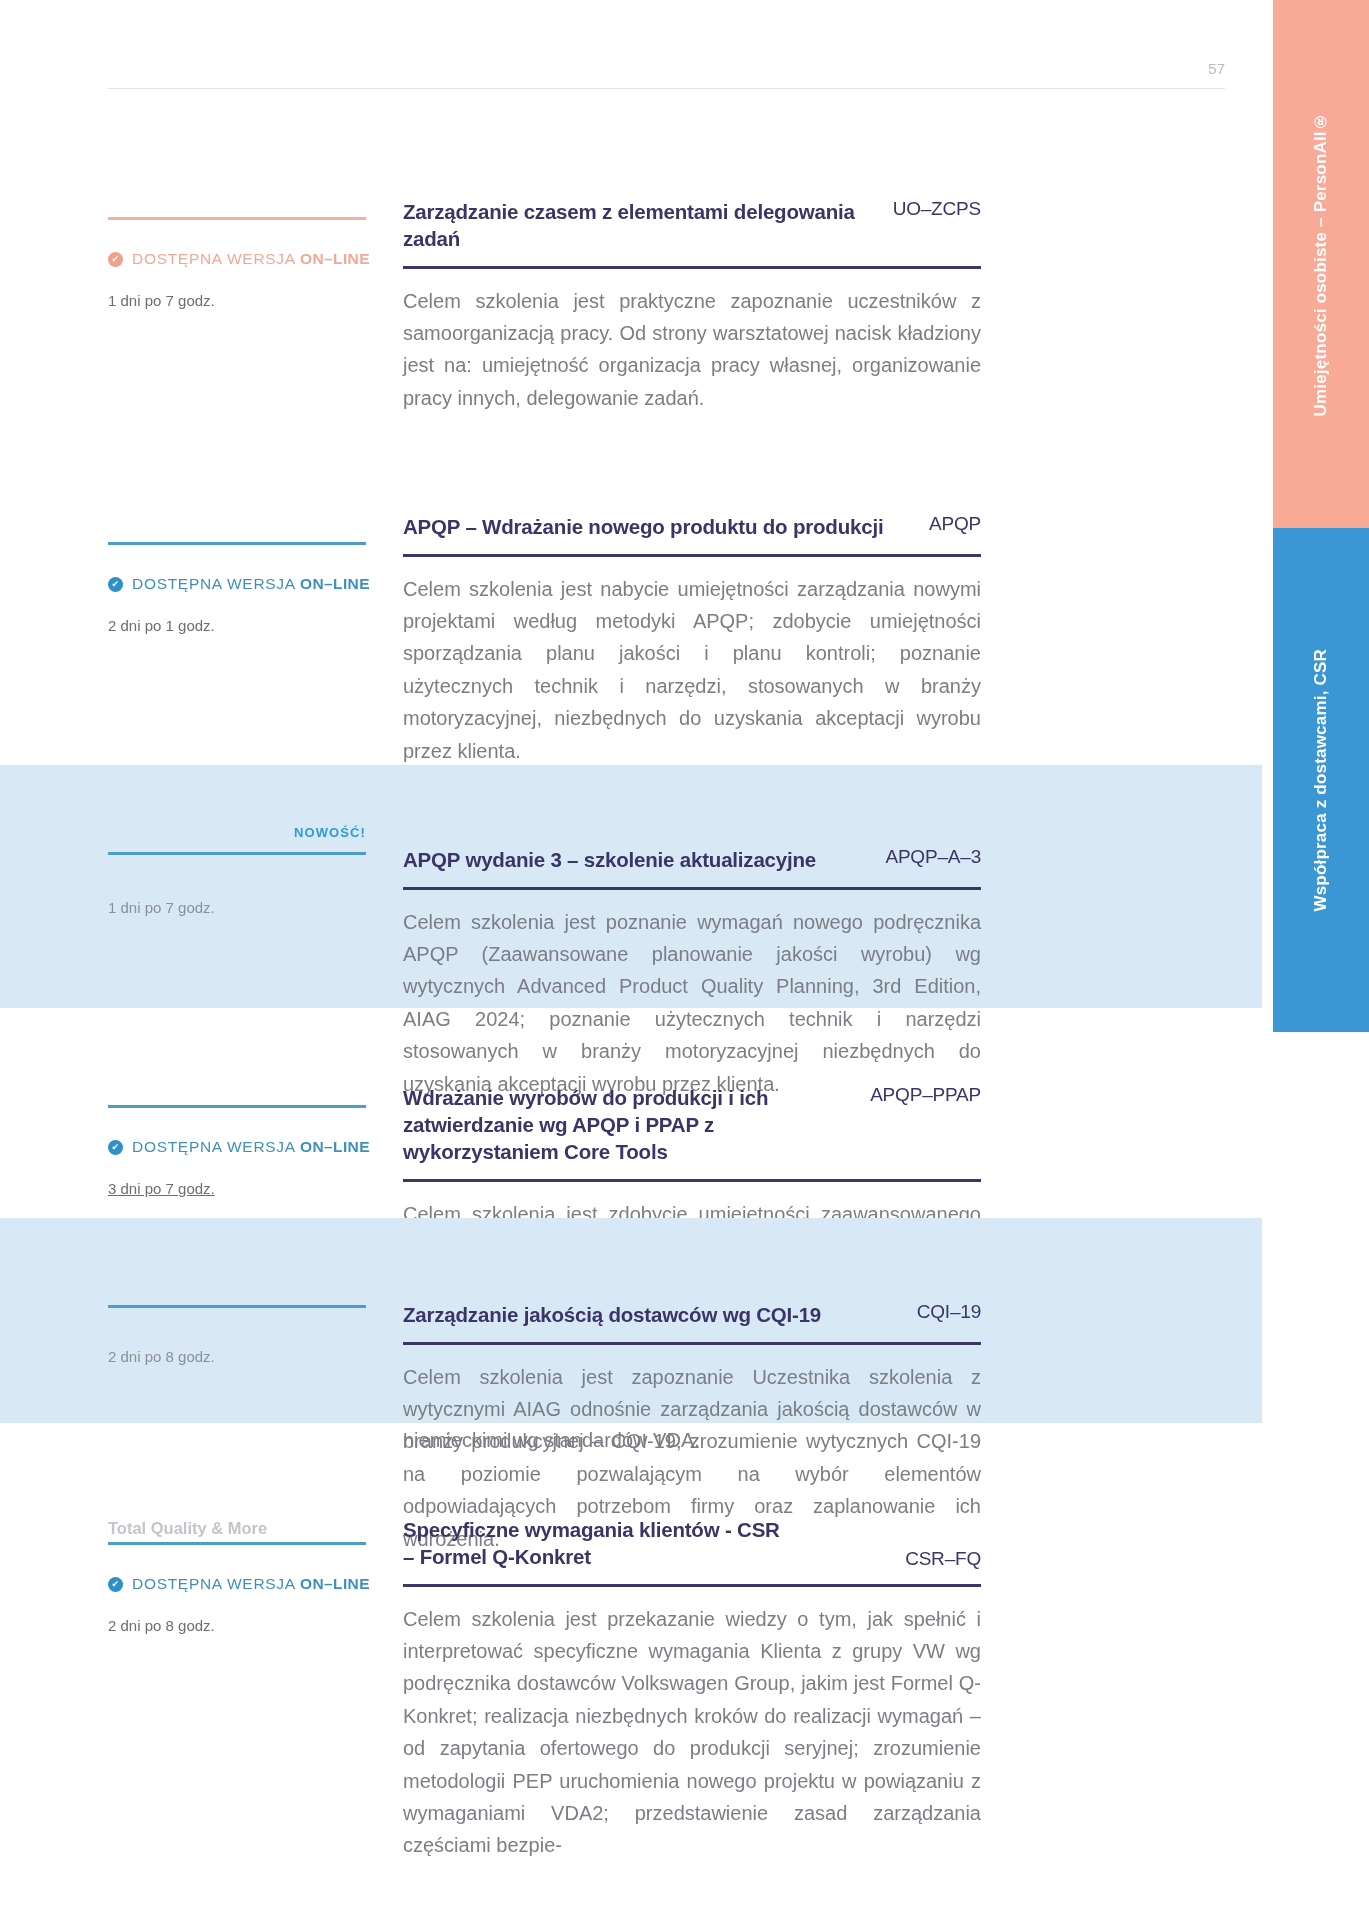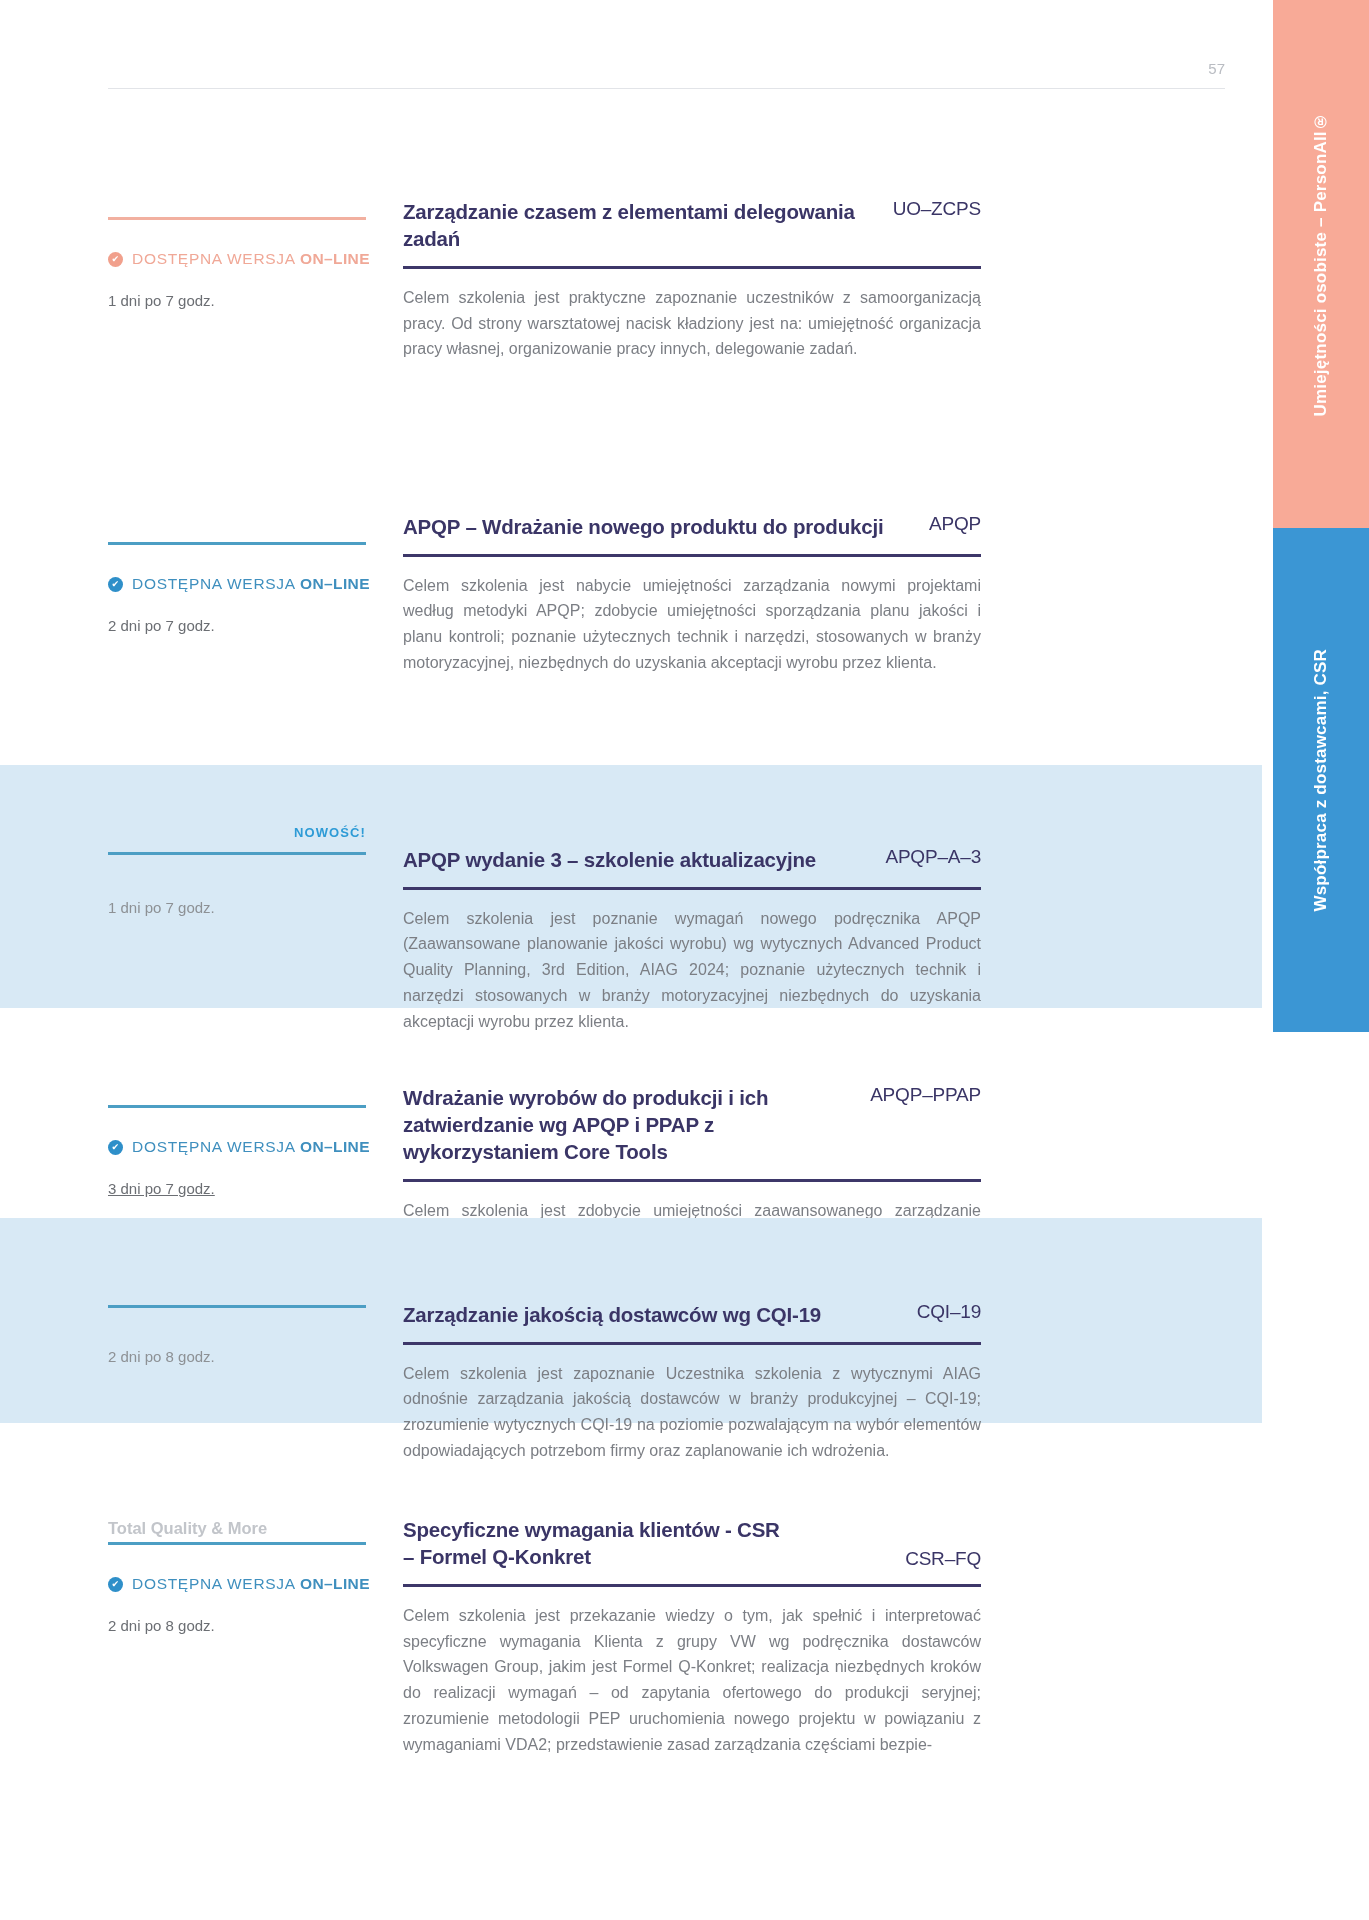--- a/index.html
+++ b/index.html
@@ -163,21 +163,21 @@
   }
   .code-bottom { align-self: flex-end; }
   .title-rule {
     width: 578px;
     height: 2.5px;
     background: #3d3769;
     margin-top: 14px;
   }
   .desc {
     margin-top: 16px;
-    font-size: 16px;
+    font-size: 20px;
     line-height: 1.62;
     color: #7b7e84;
     text-align: justify;
   }
   .footer {
     position: absolute;
     left: 108px;
     bottom: 382px;
     font-size: 16.5px;
     color: #c2c5ca;
@@ -212,21 +212,21 @@
             <div class="desc">Celem szkolenia jest praktyczne zapoznanie uczestników z samoorganizacją pracy. Od strony warsztatowej nacisk kładziony jest na: umiejętność organizacja pracy własnej, organizowanie pracy innych, delegowanie zadań.</div>
           </div>
         </div>
         <div class="row" style="top: 430px; height: 335px;">
           <div class="left-col" style="top: 100px;">
             <div class="rule blue"></div>
             <div class="online blue">
               <span class="chk">✔</span>
               <span>DOSTĘPNA WERSJA <b>ON–LINE</b></span>
             </div>
-            <div class="duration" style="margin-top: 24px;">2 dni po 7 godz.</div>
+            <div class="duration" style="margin-top: 24px;">2 dni po 1 godz.</div>
           </div>
           <div class="right-col" style="top: 35px;">
             <div class="title-wrap">
               <div class="course-title">APQP – Wdrażanie nowego produktu do produkcji</div>
               <div class="course-code">APQP</div>
             </div>
             <div class="title-rule"></div>
             <div class="desc">Celem szkolenia jest nabycie umiejętności zarządzania nowymi projektami według metodyki APQP; zdobycie umiejętności sporządzania planu jakości i planu kontroli; poznanie użytecznych technik i narzędzi, stosowanych w branży motoryzacyjnej, niezbędnych do uzyskania akceptacji wyrobu przez klienta.</div>
           </div>
         </div>

